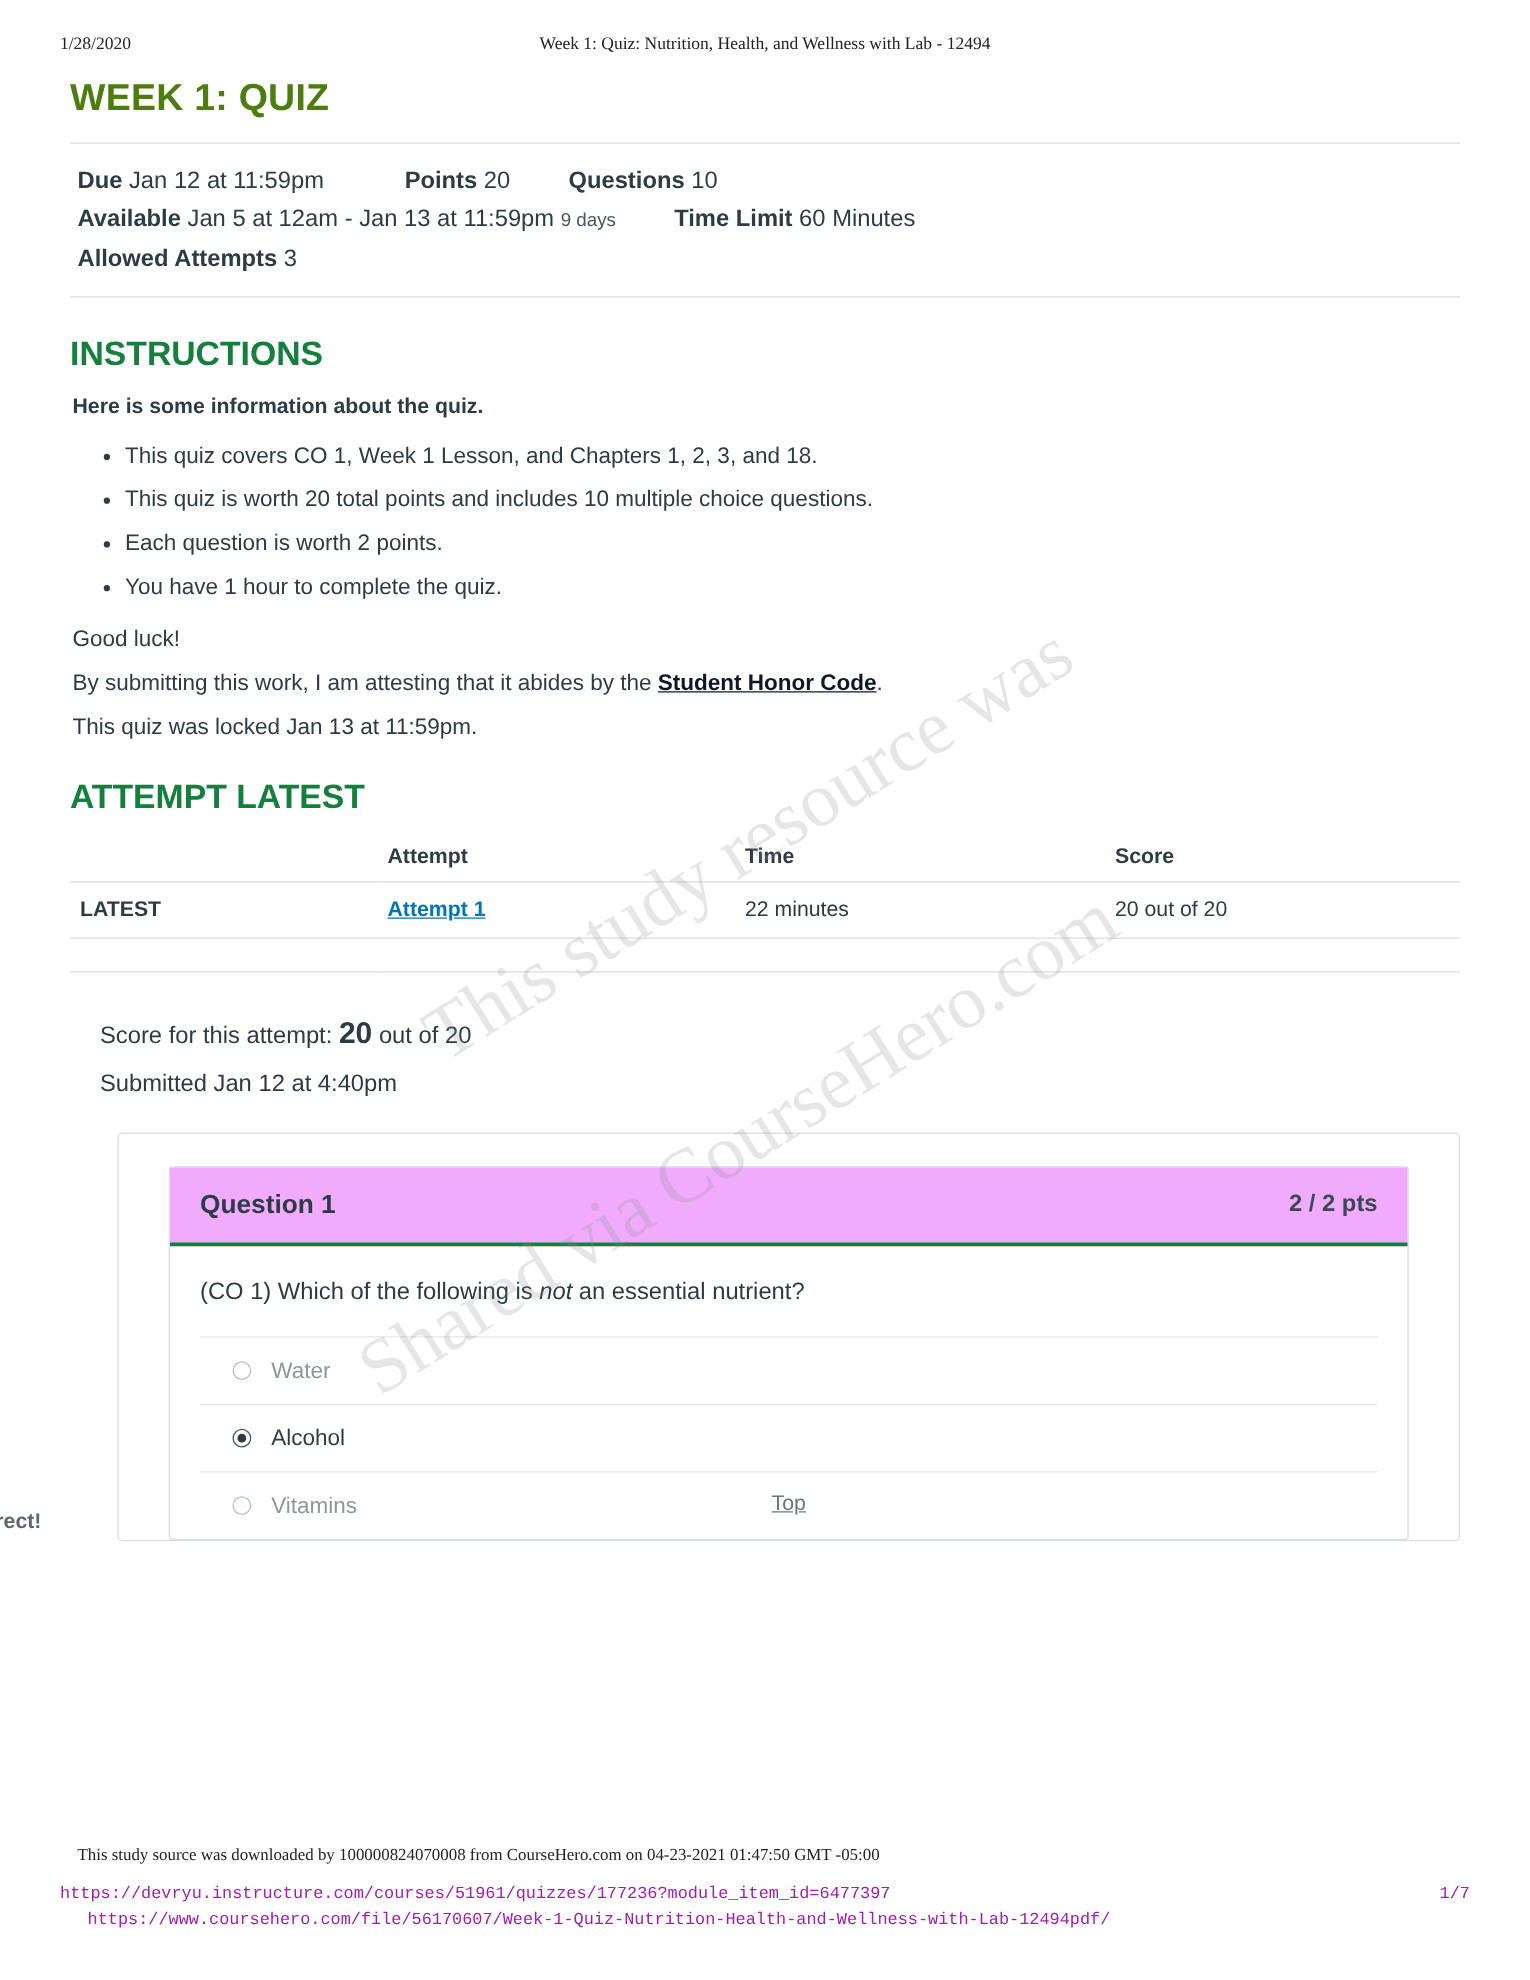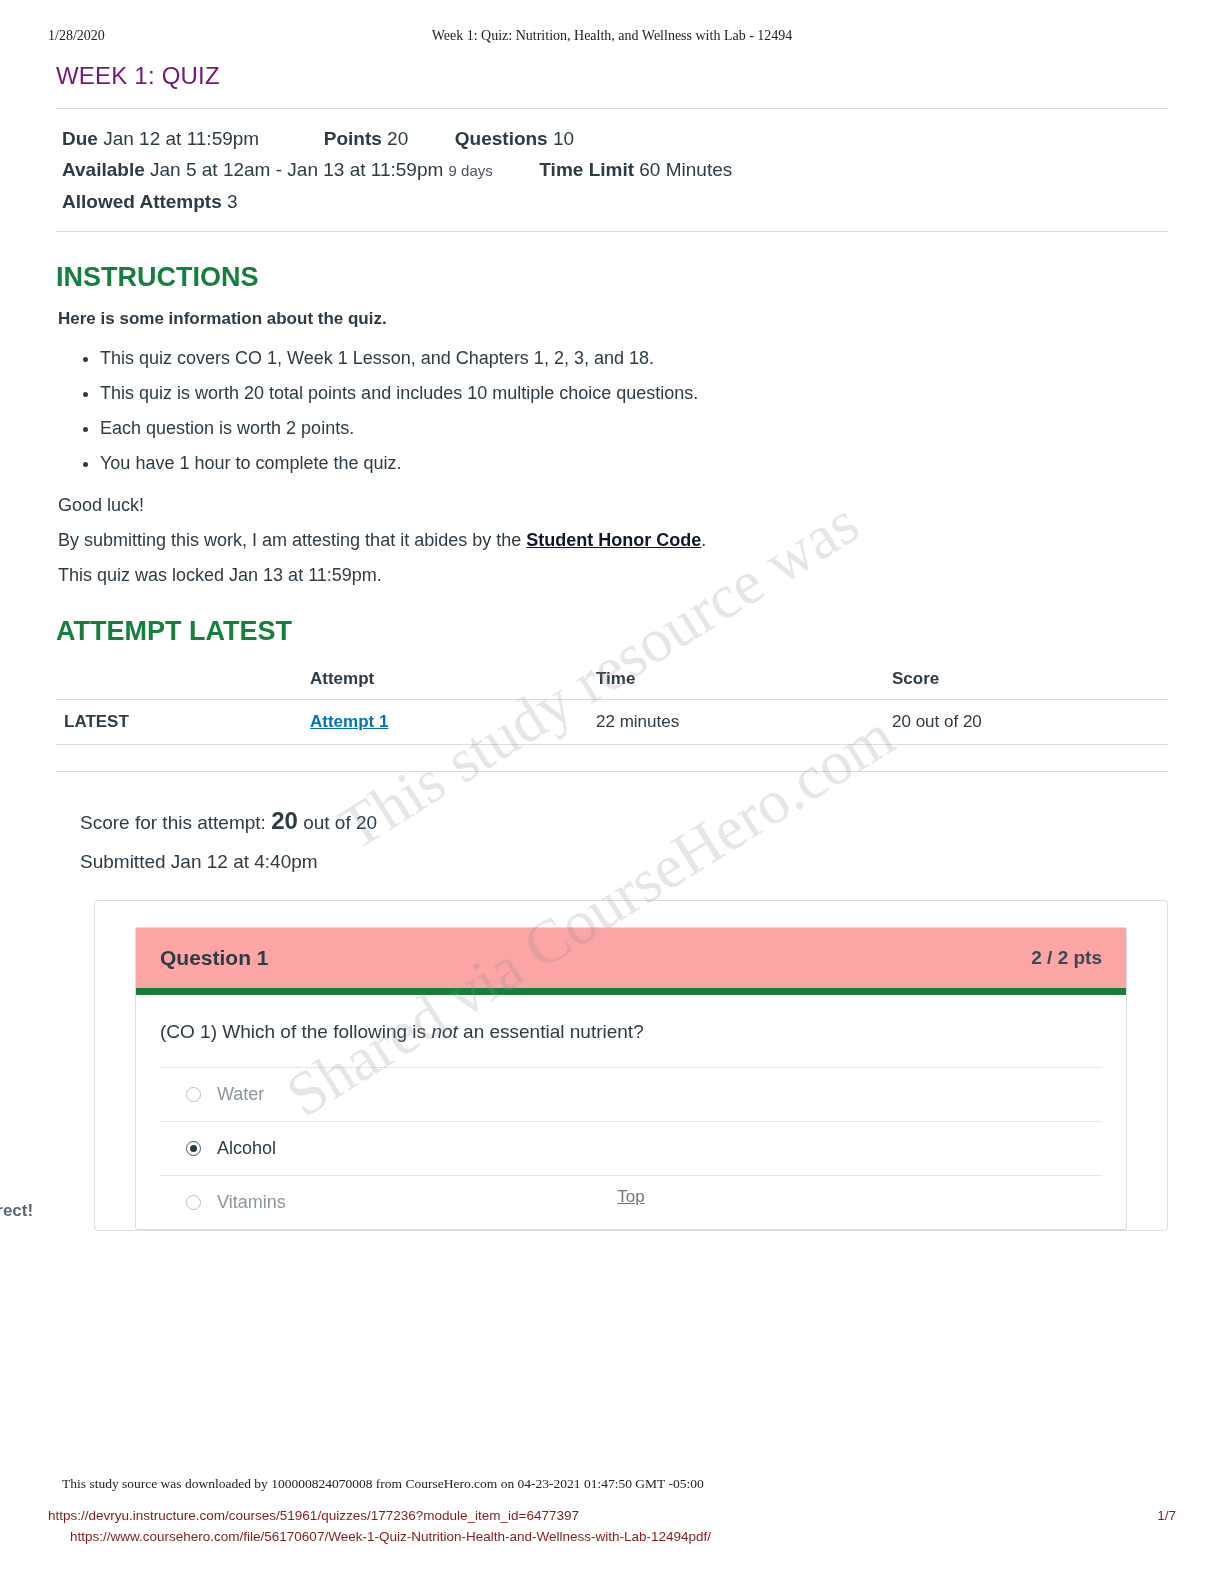--- a/index.html
+++ b/index.html
@@ -38,23 +38,23 @@
     left: 0;
     right: 0;
     text-align: center;
     font-size: 14px;
   }
   .print-footer {
     position: absolute;
     bottom: 40px;
     left: 48px;
     right: 48px;
-    font-family: Liberation Sans, sans-serif;
+    font-family: Liberation Mono, monospace;
     font-size: 13.5px;
-    color: #7f1d1d;
+    color: #a21caf;
   }
   .pf-row {
     display: flex;
     justify-content: space-between;
     align-items: baseline;
   }
   .pf-url2 {
     margin-top: 6px;
     margin-left: 22px;
     font-size: 13.5px;
@@ -69,25 +69,25 @@
   }
 
   
   .content {
     position: absolute;
     top: 56px;
     left: 56px;
     right: 56px;
   }
   h1.quiz-title {
-    font-size: 24px;
-    font-weight: normal;
+    font-size: 30px;
+    font-weight: bold;
     letter-spacing: .2px;
     margin: 6px 0 18px 0;
-    color: #701a75;
+    color: #4d7c0f;
   }
   .rule {
     border-top: 1px solid #d7dde2;
     height: 0;
   }
   .meta {
     padding: 14px 6px 14px 6px;
     font-size: 19px;
     line-height: 1.65;
     color: #2d3b45;
@@ -187,22 +187,22 @@
   .q-card {
     border: 1px solid #d7dde2;
     border-radius: 3px;
     background: #fff;
   }
   .q-head {
     display: flex;
     justify-content: space-between;
     align-items: center;
     padding: 18px 24px;
-    border-bottom: 7px solid #15803d;
-    background: #fca5a5;
+    border-bottom: 3px solid #15803d;
+    background: #f0abfc;
   }
   .q-head .q-num { font-size: 21px; font-weight: bold; }
   .q-head .q-pts { font-size: 19px; font-weight: bold; color: #3b4752; }
   .q-body { padding: 26px 24px 0 24px; }
   .q-text { font-size: 19px; margin-bottom: 24px; }
   .q-text i { font-style: italic; }
   .answer {
     display: flex;
     align-items: center;
     gap: 16px;

